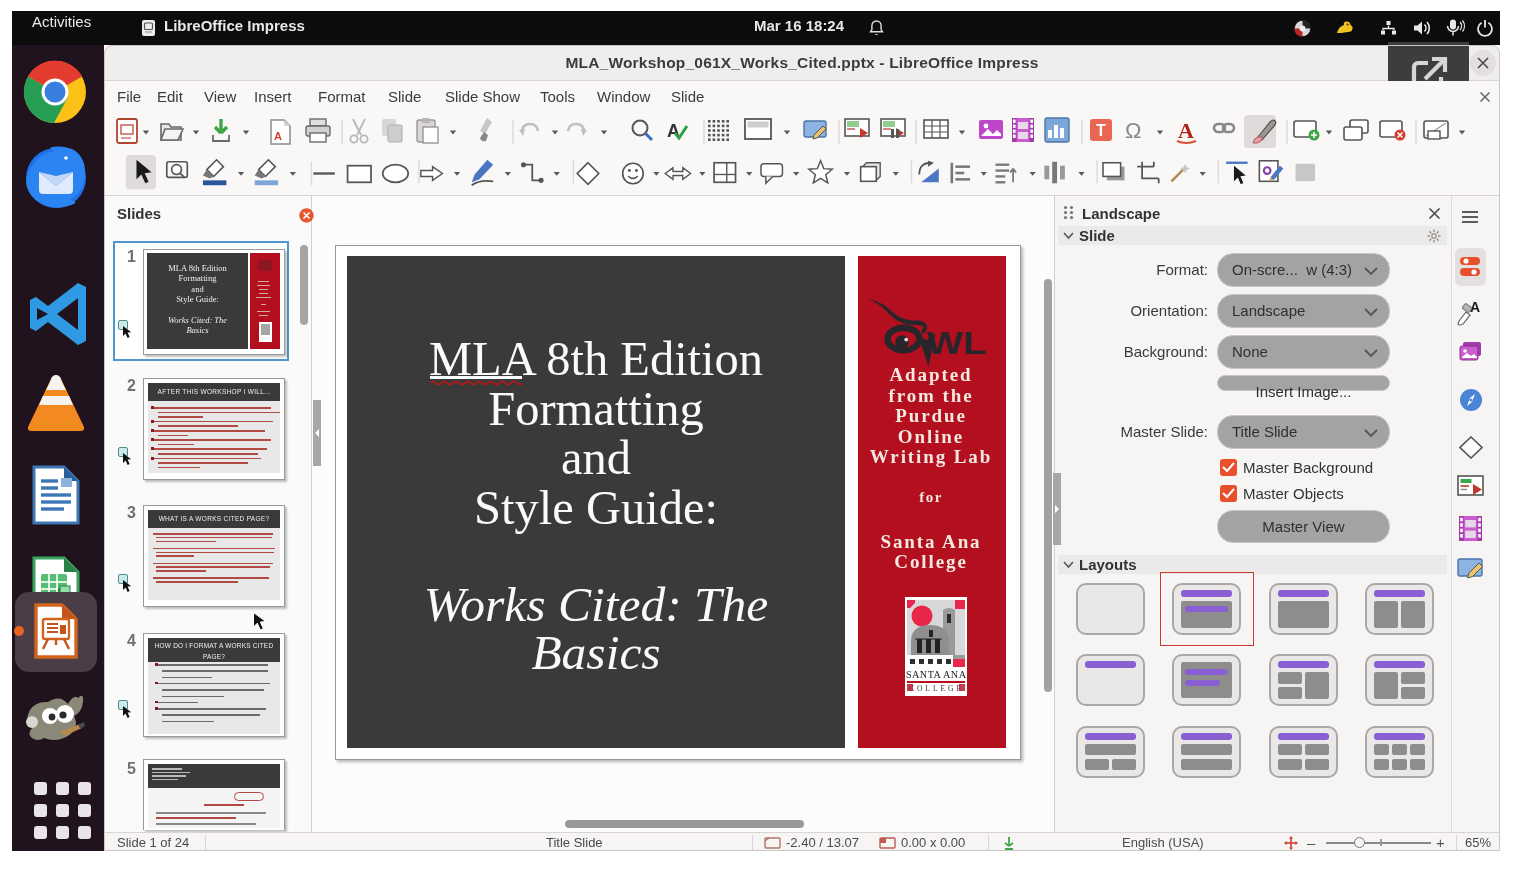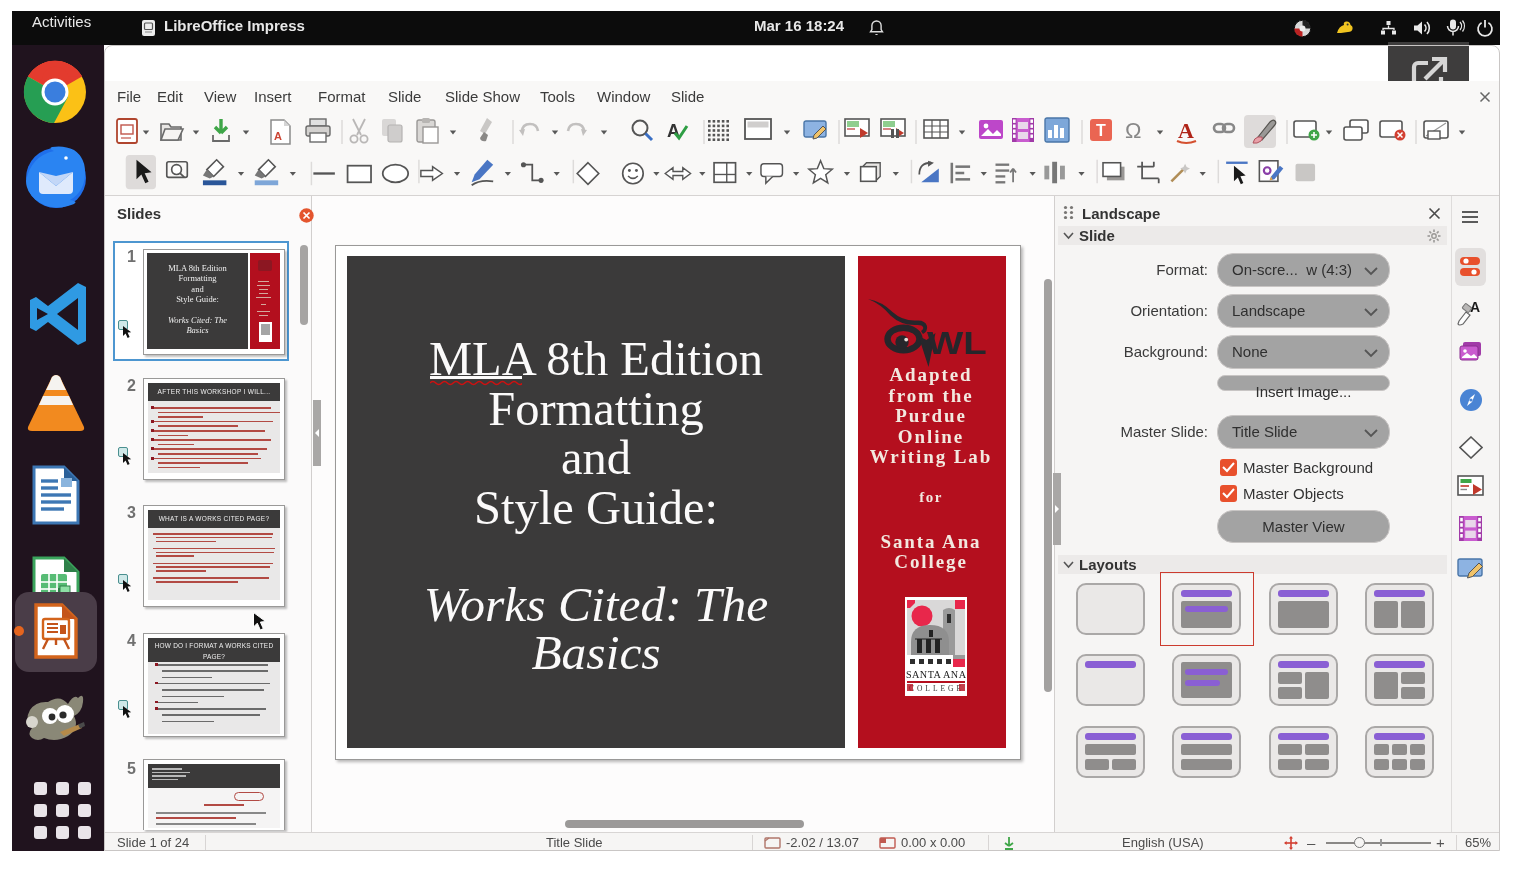--- a/index.html
+++ b/index.html
@@ -153,20 +153,27 @@
         <rect x="44" y="737" width="13" height="13" rx="3"></rect>
         <rect x="66" y="737" width="13" height="13" rx="3"></rect>
         <rect x="22" y="759" width="13" height="13" rx="3"></rect>
         <rect x="44" y="759" width="13" height="13" rx="3"></rect>
         <rect x="66" y="759" width="13" height="13" rx="3"></rect>
         <rect x="22" y="781" width="13" height="13" rx="3"></rect>
         <rect x="44" y="781" width="13" height="13" rx="3"></rect>
         <rect x="66" y="781" width="13" height="13" rx="3"></rect>
       </g>
 </svg>
+<div class="a titlebar">
+<div style="text-align:center;line-height:35px;font-weight:bold;font-size:15.5px;color:#3c3c3c;letter-spacing:.2px">MLA_Workshop_061X_Works_Cited.pptx - LibreOffice Impress</div>
+<div class="a" style="left:1366px;top:5px;width:26px;height:26px;border-radius:13px;background:#e2dfde"></div>
+<svg class="a" style="left:1372px;top:11px" width="14" height="14">
+        <path d="M2 2 L12 12 M12 2 L2 12" stroke="#4a4a4a" stroke-width="1.6"></path>
+      </svg>
+</div>
 <div class="a" style="left:104px;top:81px;width:1396px;height:31px"></div>
 <svg class="a" style="left:1479px;top:91px;z-index:6" width="12" height="12">
       <path d="M1.5 1.5 L10.5 10.5 M10.5 1.5 L1.5 10.5" stroke="#666" stroke-width="1.5"></path>
     </svg>
 <div class="a" style="left:1388px;top:42px;width:81px;height:74px;background:#3e3d3d"></div>
 <svg class="a" style="left:1407px;top:53px" width="44" height="44" viewBox="0 0 44 44">
       <path d="M34 24 v9 a4 4 0 0 1 -4 4 H11 a4 4 0 0 1 -4-4 V14 a4 4 0 0 1 4-4 h10" fill="none" stroke="#d6d6d6" stroke-width="4.2"></path>
       <path d="M25 6 h13 v13" fill="none" stroke="#d6d6d6" stroke-width="4.2"></path>
       <line x1="36.5" y1="7.5" x2="18" y2="26" stroke="#d6d6d6" stroke-width="4.2"></line>
     </svg>
@@ -889,21 +896,21 @@
     </svg>
 <div class="a status">
 <span class="a" style="left:13px;top:2px">Slide 1 of 24</span>
 <div class="a" style="left:101px;top:2px;width:1px;height:15px;background:#d8d5d4"></div>
 <span class="a" style="left:442px;top:2px">Title Slide</span>
 <div class="a" style="left:648px;top:2px;width:1px;height:15px;background:#d8d5d4"></div>
       <svg class="a" style="left:660px;top:4px" width="17" height="12">
         <rect x="1" y="1" width="15" height="10" rx="1" fill="none" stroke="#b0756a" stroke-width="1.4"></rect>
         <path d="M1 4 l4 -3" stroke="#b0756a" stroke-width="1.2"></path>
       </svg>
-<span class="a" style="left:682px;top:2px">-2.02 / 13.07</span>
+<span class="a" style="left:682px;top:2px">-2.40 / 13.07</span>
 <svg class="a" style="left:775px;top:4px" width="17" height="12">
         <rect x="1" y="1" width="15" height="10" rx="1" fill="none" stroke="#c05a50" stroke-width="1.4"></rect>
         <rect x="1" y="1" width="6" height="5" fill="#c05a50"></rect>
       </svg>
 <span class="a" style="left:797px;top:2px">0.00 x 0.00</span>
 <div class="a" style="left:884px;top:2px;width:1px;height:15px;background:#d8d5d4"></div>
       <svg class="a" style="left:899px;top:3px" width="12" height="14">
         <path d="M6 1 v9 M6 10 l-4 -3 M6 10 l4 -3 M2 13 h8" stroke="#3fa648" stroke-width="1.8" fill="none"></path>
       </svg>
 <span class="a" style="left:1018px;top:2px">English (USA)</span>

